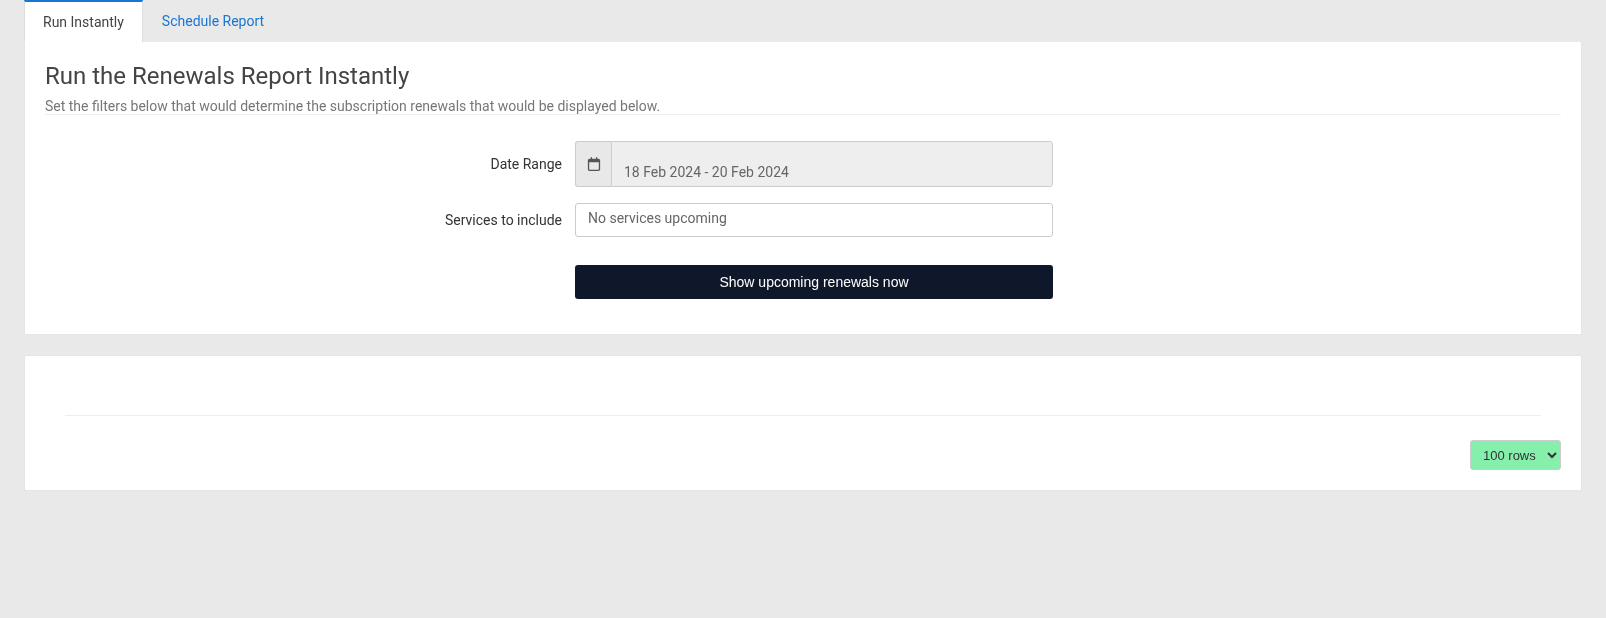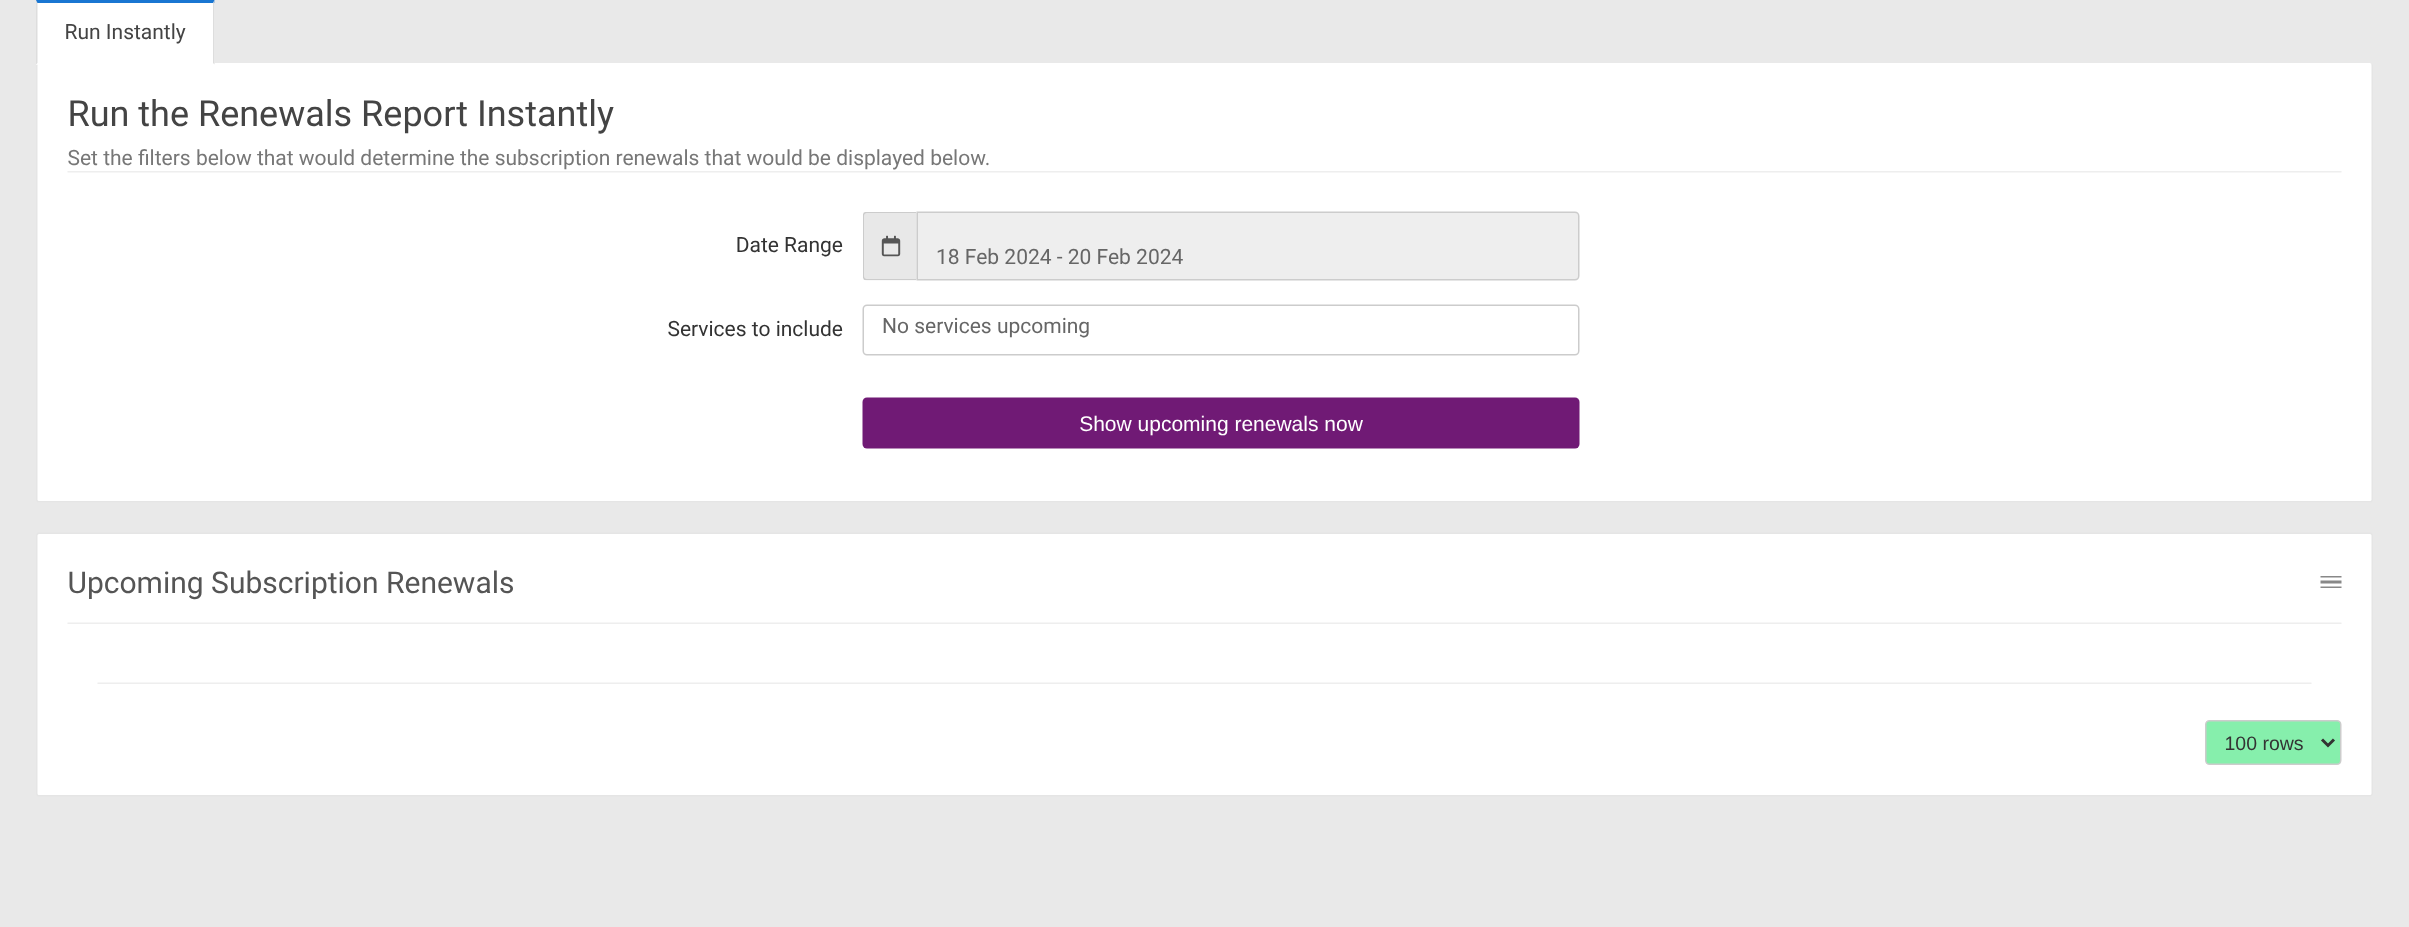--- a/index.html
+++ b/index.html
@@ -115,21 +115,21 @@
       background: #fff;
       border: 1px solid #ccc;
       border-radius: 3px;
       color: #666;
       font-size: 14px;
       cursor: text;
     }
     .btn-primary {
       width: 478px;
       height: 34px;
-      background: #701a75;
+      background: #0f172a;
       color: #fff;
       border: none;
       border-radius: 3px;
       font-size: 14px;
       cursor: pointer;
       display: flex;
       align-items: center;
       justify-content: center;
       margin-left: 530px;
       margin-top: 28px;
@@ -189,20 +189,21 @@
       color: #333;
     }
   </style>
 </head>
 <body>
 
 <div class="page-wrapper">
 
   <div class="tabs-container">
     <div class="tab active">Run Instantly</div>
+    <div class="tab inactive">Schedule Report</div>
   </div>
 
   <div class="panel panel-top">
     <div class="panel-header">
       <h1 class="page-title">Run the Renewals Report Instantly</h1>
       <p class="page-subtitle">Set the filters below that would determine the subscription renewals that would be displayed below.</p>
     </div>
 
     <div class="form-row">
       <div class="form-label">Date Range</div>
@@ -222,28 +223,20 @@
       <div class="form-label">Services to include</div>
       <div class="form-control-wrap">
         <div class="services-input">No services upcoming</div>
       </div>
     </div>
 
     <button class="btn-primary">Show upcoming renewals now</button>
   </div>
 
   <div class="results-panel">
-    <div class="results-header">
-      <div class="results-title">Upcoming Subscription Renewals</div>
-      <div class="hamburger-icon">
-        <span></span>
-        <span></span>
-        <span></span>
-      </div>
-    </div>
     <div class="results-body">
       <div class="results-table-area"></div>
       <div class="results-footer">
         <select class="rows-select">
           <option>100 rows</option>
         </select>
       </div>
     </div>
   </div>
 

